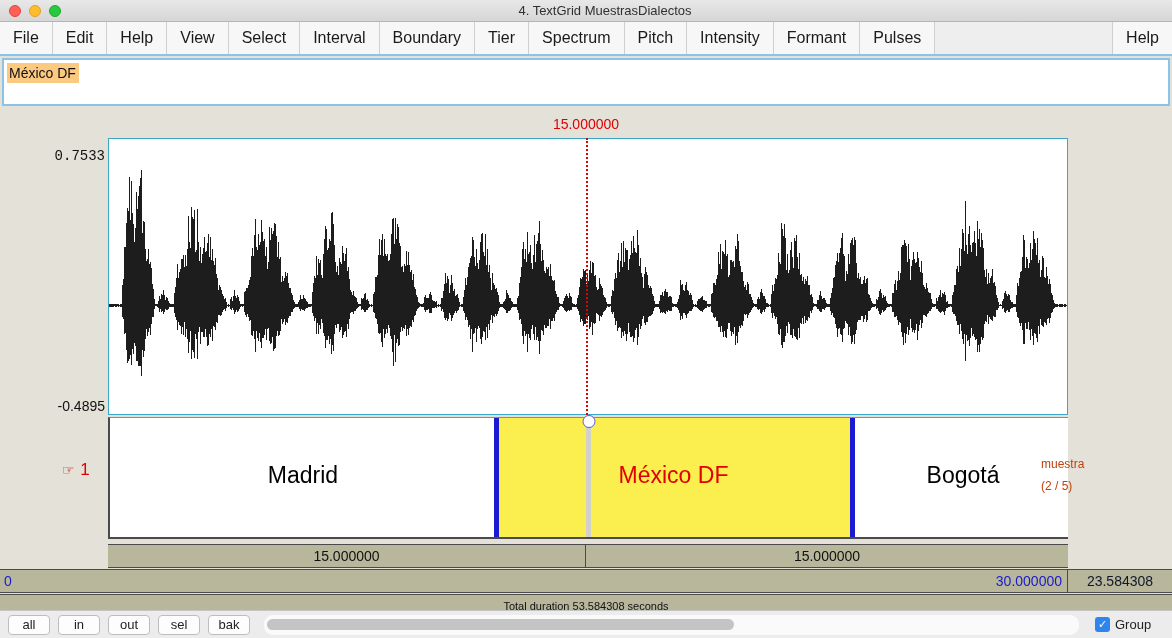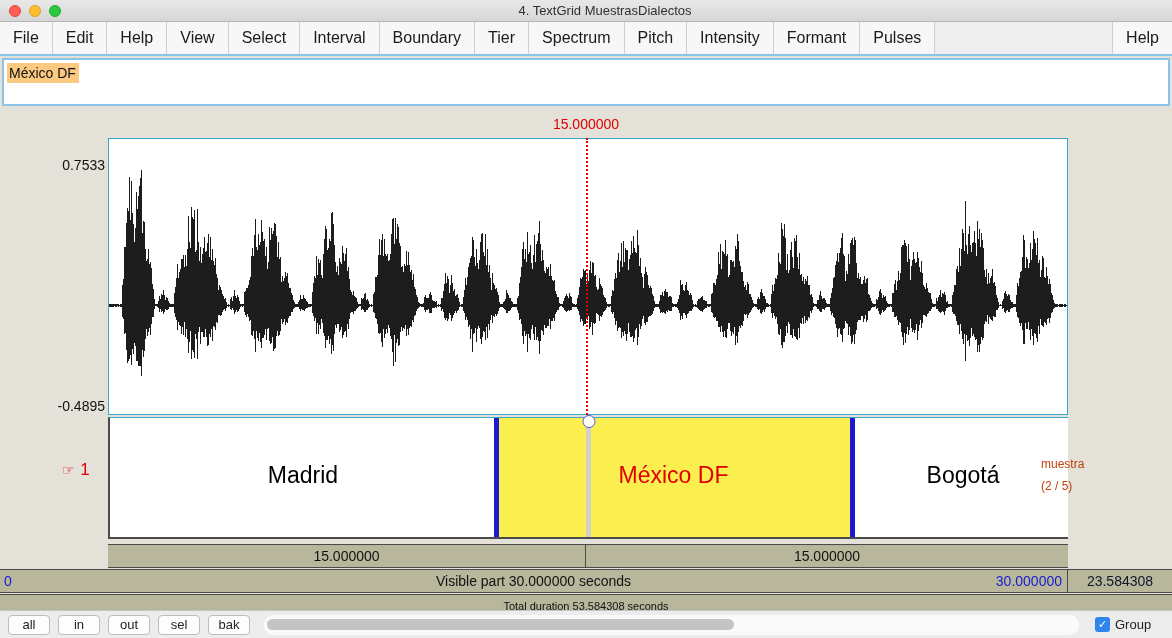--- a/index.html
+++ b/index.html
@@ -88,21 +88,21 @@
     left: 108px; top: 28px; width: 960px; height: 277px;
     background: #ffffff;
     border: 1px solid #3aa7c8;
   }
   .wave-svg { display: block; width: 100%; height: 100%; }
 
   .ytick {
     position: absolute; right: 0; font-size: 14px; color: #111;
     text-align: right; white-space: nowrap;
   }
-  .ytick-top    { left: 0; width: 105px; top: 47px; }
+  .ytick-top    { left: 0; width: 105px; top: 38px; font-family: Liberation Mono, monospace; }
   .ytick-bottom { left: 0; width: 105px; top: 288px; }
 
   
   .cursor-line {
     position: absolute; top: 28px; height: 277px; width: 0;
     border-left: 2px dotted #e00000;
     pointer-events: none;
   }
 
   
@@ -311,21 +311,20 @@
     </div>
 
     <div class="seg-row">
       <div class="seg" style="width:478px">15.000000</div>
       <div class="seg" style="width:482px">15.000000</div>
     </div>
 
     <div class="visible-row">
       <div class="visible-main">
         <span class="vis-left">0</span>
-        <span>Visible part 30.000000 seconds</span>
         <span class="vis-right">30.000000</span>
       </div>
       <div class="visible-tail">23.584308</div>
     </div>
 
     <div class="total-row">Total duration 53.584308 seconds</div>
   </div>
 
   <div class="toolbar">
     <div class="tb-btn">all</div>

